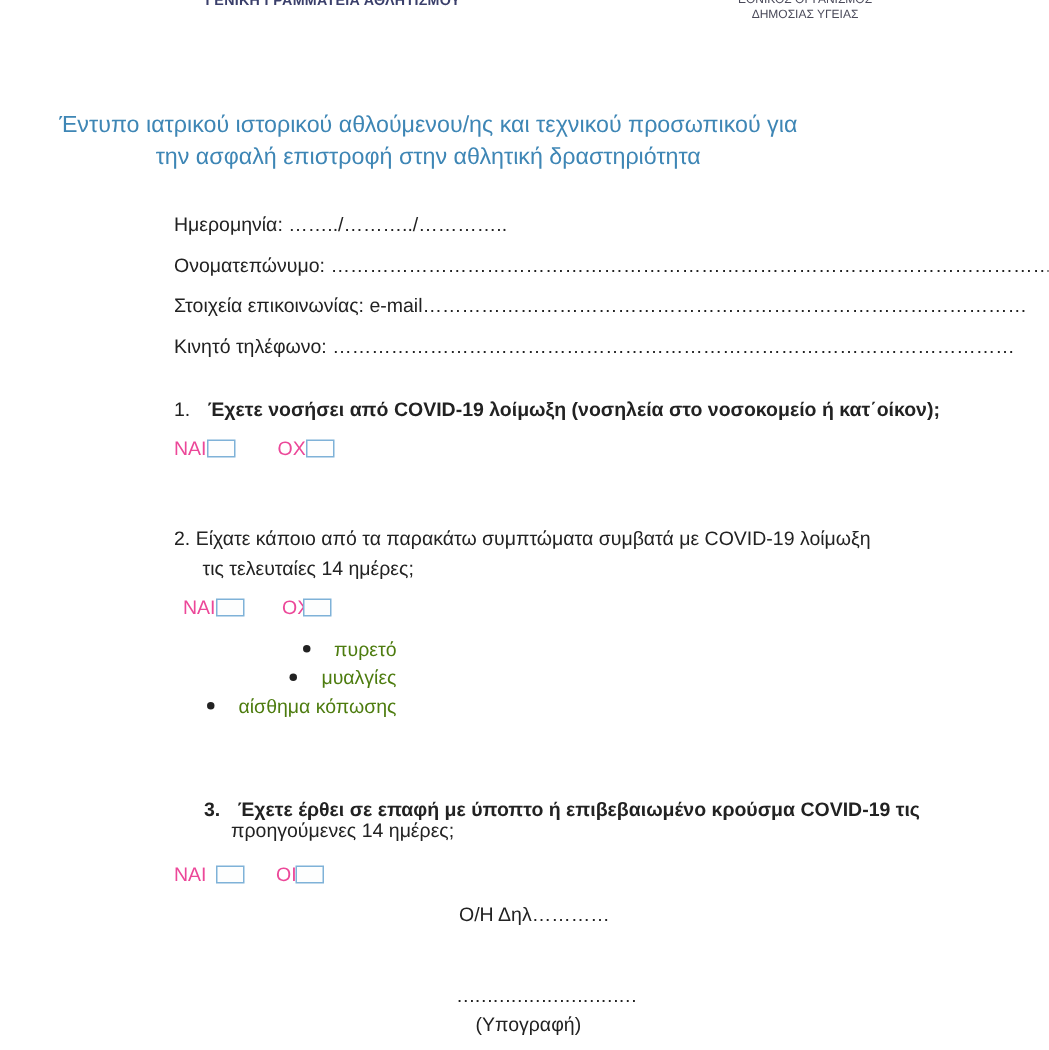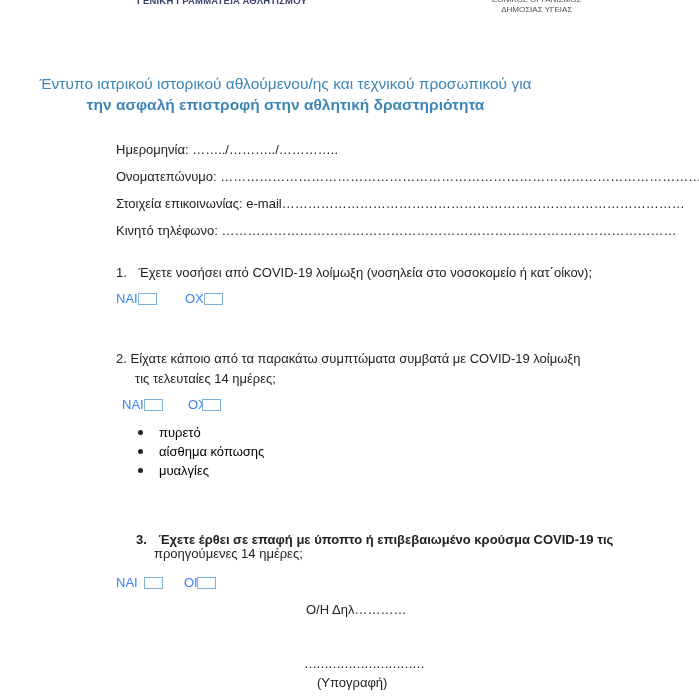--- a/index.html
+++ b/index.html
@@ -6,29 +6,29 @@
   body {
     width:699px; height:700px; overflow:hidden; background:#ffffff;
     font-family:"Liberation Sans", "DejaVu Sans", sans-serif; color:#1a1a1a;
     position:relative;
   }
   .abs { position:absolute; white-space:nowrap; }
   .hdr-left { left:137px; top:-5px; font-size:9.5px; font-weight:bold; color:#3a3f6b; letter-spacing:0.2px; }
   .hdr-right { left:492px; top:-5px; font-size:8px; color:#4a4a5a; text-align:center; line-height:10px; }
   .title { left:0; width:571px; text-align:center; font-size:15.5px; color:#3e86b5; line-height:20px; }
   .t1 { top:74px; }
-  .t2 { top:95px;font-weight:bold; }
+  .t2 { top:95px; }
   .line { font-size:13px; color:#222; }
   .q { font-size:13px; color:#222; line-height:19px; }
   .cb {
     display:inline-block; width:19px; height:12px; border:1px solid #7fb2d8;
     background:#fdfefe; vertical-align:-2px; box-sizing:border-box;
   }
-  .opt { font-size:13px; color:#3b82f6; }
-  .bullet { font-size:13px; color:#000000; line-height:19px; }
+  .opt { font-size:13px; color:#ec4899; }
+  .bullet { font-size:13px; color:#4d7c0f; line-height:19px;text-align:right; }
   .bullet .dot { display:inline-block; width:5px; height:5px; border-radius:50%; background:#222; margin-right:16px; vertical-align:2px; }
 </style>
 </head>
 <body>
 
 <div class="abs hdr-left">ΓΕΝΙΚΗ ΓΡΑΜΜΑΤΕΙΑ ΑΘΛΗΤΙΣΜΟΥ</div>
 <div class="abs hdr-right">
   <div>ΕΘΝΙΚΟΣ ΟΡΓΑΝΙΣΜΟΣ</div>
   <div>ΔΗΜΟΣΙΑΣ ΥΓΕΙΑΣ</div>
 </div>
@@ -36,21 +36,21 @@
 <div class="abs title t1">Έντυπο ιατρικού ιστορικού αθλούμενου/ης και τεχνικού προσωπικού για</div>
 <div class="abs title t2">την ασφαλή επιστροφή στην αθλητική δραστηριότητα</div>
 
 <div class="abs line" style="left:116px; top:142px;text-align:right;">Ημερομηνία: ……../………../…………..</div>
 <div class="abs line" style="left:116px; top:169px;">Ονοματεπώνυμο: …………………………………………………………………………………………………</div>
 <div class="abs line" style="left:116px; top:196px;">Στοιχεία επικοινωνίας: e-mail…………………………………………………………………………………</div>
 <div class="abs line" style="left:116px; top:223px;">Κινητό τηλέφωνο: ……………………………………………………………………………………………</div>
 
 <div class="abs q" style="left:116px; top:263px;">
   <span>1.</span>
-  <span style="margin-left:8px;">Έχετε νοσήσει από COVID-19 λοίμωξη (νοσηλεία στο νοσοκομείο ή κατ΄οίκον);</span>
+  <span style="margin-left:8px;font-weight:bold;">Έχετε νοσήσει από COVID-19 λοίμωξη (νοσηλεία στο νοσοκομείο ή κατ΄οίκον);</span>
 </div>
 <div class="abs opt" style="left:116px; top:291px;">
   <span>ΝΑΙ</span><span class="cb"></span>
 </div>
 <div class="abs opt" style="left:185px; top:291px;">
   <span>ΟΧΙ</span><span class="cb" style="margin-left:-3px;"></span>
 </div>
 
 <div class="abs q" style="left:116px; top:349px;">
   <span>2.</span>
@@ -59,22 +59,22 @@
 <div class="abs q" style="left:135px; top:369px;">τις τελευταίες 14 ημέρες;</div>
 <div class="abs opt" style="left:122px; top:397px;">
   <span>ΝΑΙ</span><span class="cb"></span>
 </div>
 <div class="abs opt" style="left:188px; top:397px;">
   <span>ΟΧ</span><span class="cb" style="margin-left:-5px;"></span>
 </div>
 
 <div class="abs bullet" style="left:138px; top:423px;">
   <div><span class="dot"></span><span>πυρετό</span></div>
+  <div><span class="dot"></span><span>μυαλγίες</span></div>
   <div><span class="dot"></span><span>αίσθημα κόπωσης</span></div>
-  <div><span class="dot"></span><span>μυαλγίες</span></div>
 </div>
 
 <div class="abs q" style="left:136px; top:530px;font-weight:bold;">
   <span>3.</span>
   <span style="margin-left:8px;">Έχετε έρθει σε επαφή με ύποπτο ή  επιβεβαιωμένο κρούσμα COVID-19 τις</span>
 </div>
 <div class="abs q" style="left:154px; top:544px;">προηγούμενες 14 ημέρες;</div>
 <div class="abs opt" style="left:116px; top:575px;">
   <span>ΝΑΙ</span>
   <span class="cb" style="margin-left:3px;"></span>

